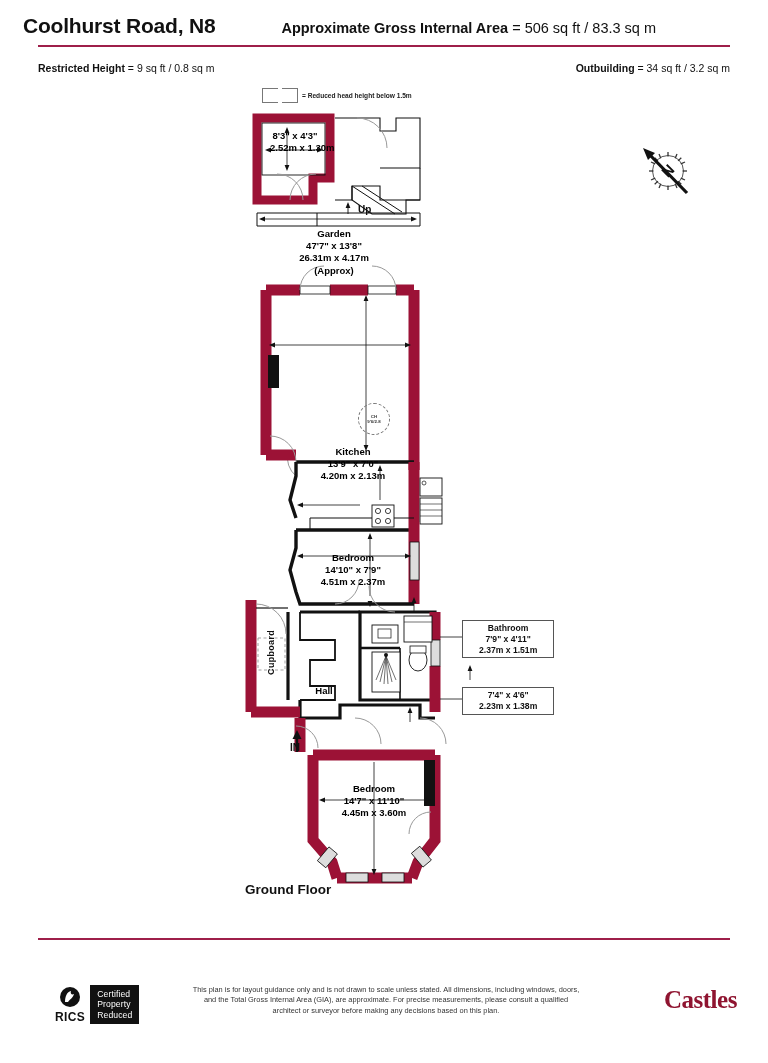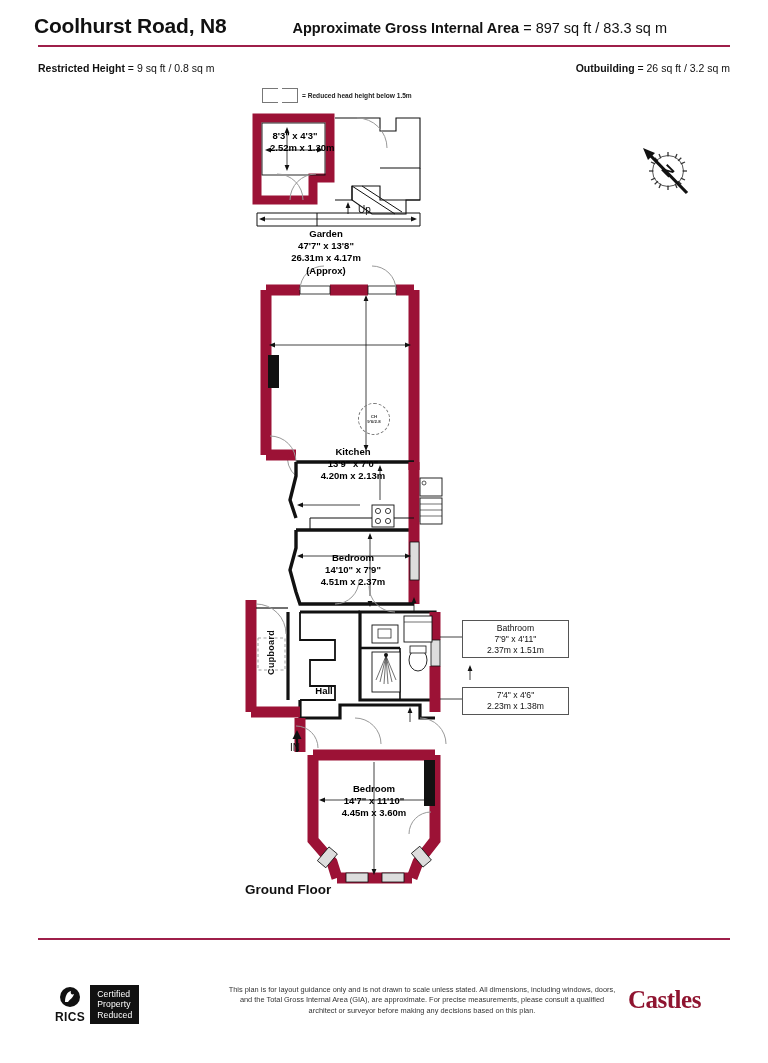--- a/index.html
+++ b/index.html
@@ -7,21 +7,21 @@
     width:768px;height:1063px;
     background:#ffffff;
     font-family:"Liberation Sans", sans-serif;
     color:#111;
     position:relative;
     overflow:hidden;
   }
   .page{position:relative;width:768px;height:1063px;}
 
   
-  .hdr-row{position:absolute;left:34px;top:14px;width:692px;display:flex;align-items:baseline;}
+  .hdr-row{position:absolute;left:23px;top:14px;width:692px;display:flex;align-items:baseline;}
   .hdr-title{font-size:21px;font-weight:bold;letter-spacing:-.2px;white-space:nowrap;}
   .hdr-area{margin-left:46px;font-size:14.5px;white-space:nowrap;}
   .hdr-area b{font-weight:bold;margin-left:20px;}
   .rule{position:absolute;left:38px;width:692px;height:2px;background:#9e1f4a;}
   .rule-top{top:45px;}
   .rule-bot{top:938px;}
 
   .sub-row{position:absolute;left:38px;top:62px;width:692px;display:flex;justify-content:space-between;font-size:10.5px;}
   .sub-row b{font-weight:bold;}
 
@@ -35,64 +35,64 @@
   
   .compass{position:absolute;left:630px;top:140px;width:70px;height:65px;}
 
   
   .plan{position:absolute;left:0;top:0;width:768px;height:1063px;}
 
   
   .rlabel{position:absolute;text-align:center;font-size:9.5px;font-weight:bold;line-height:12.2px;color:#000;white-space:nowrap;}
   .rlabel .nm{font-size:9.6px;}
 
-  .callout{position:absolute;border:1px solid #555;background:#fff;padding:2px 24px;text-align:center;
-           font-size:8.6px;font-weight:normal;line-height:10.8px;white-space:nowrap;}
+  .callout{position:absolute;border:1px solid #555;background:#fff;padding:2px 16px;text-align:center;
+           font-size:8.6px;font-weight:bold;line-height:10.8px;white-space:nowrap;}
 
   .vlabel{position:absolute;font-size:9px;font-weight:bold;writing-mode:vertical-rl;transform:rotate(180deg);letter-spacing:.3px;}
 
   .chmark{position:absolute;width:30px;height:30px;border:1px dashed #777;border-radius:50%;
           display:flex;flex-direction:column;align-items:center;justify-content:center;
           font-size:4.4px;font-weight:bold;line-height:5.4px;color:#333;}
 
-  .inlbl{position:absolute;font-size:10px;font-weight:normal;}
+  .inlbl{position:absolute;font-size:10px;font-weight:bold;}
 
   .floorlbl{position:absolute;left:245px;top:882px;font-size:13.5px;font-weight:bold;}
   .rics{position:absolute;left:55px;top:985px;display:flex;align-items:center;gap:5px;}
   .rics-mark{display:flex;flex-direction:column;align-items:center;}
   .rics-word{font-size:12px;font-weight:bold;letter-spacing:.4px;margin-top:0;}
   .cpm{background:#111;color:#fff;font-size:8.6px;font-weight:normal;line-height:10.4px;
        padding:4px 7px;letter-spacing:.1px;}
   .disc{position:absolute;left:190px;top:985px;width:392px;text-align:center;
-        font-size:7.4px;line-height:10.4px;color:#333;margin-left:36px;}
-  .castles{position:absolute;left:628px;top:986px;font-family:"Liberation Serif", serif;
+        font-size:7.4px;line-height:10.4px;color:#333;}
+  .castles{position:absolute;left:664px;top:986px;font-family:"Liberation Serif", serif;
            font-size:25px;font-weight:bold;color:#8f1430;letter-spacing:-.5px;}
 </style>
 </head>
 <body>
 
 <div class="page">
 
   <div class="hdr-row">
     <div class="hdr-title">Coolhurst Road, N8</div>
     <div class="hdr-area">
       <b>Approximate Gross Internal Area</b>
-      <span>= 897 sq ft / 83.3 sq m</span>
+      <span>= 506 sq ft / 83.3 sq m</span>
     </div>
   </div>
   <div class="rule rule-top"></div>
 
   <div class="sub-row">
     <div>
       <b>Restricted Height</b>
       <span>= 9 sq ft / 0.8 sq m</span>
     </div>
     <div>
       <b>Outbuilding</b>
-      <span>= 26 sq ft / 3.2 sq m</span>
+      <span>= 34 sq ft / 3.2 sq m</span>
     </div>
   </div>
 
   <div class="legend">
     <div class="legend-swatch">
       <div class="gap"></div>
     </div>
     <div class="legend-txt">= Reduced head height below 1.5m</div>
   </div>
 
@@ -331,21 +331,21 @@
     </g>
   </svg>
 
   <div class="rlabel" style="left:270px;top:130px;width:50px;">
     <div>8'3" x 4'3"</div>
     <div>2.52m x 1.30m</div>
   </div>
 
   <div class="inlbl" style="left:358px;top:204px;">Up</div>
 
-  <div class="rlabel" style="left:276px;top:228px;width:100px;">
+  <div class="rlabel" style="left:284px;top:228px;width:100px;">
     <div class="nm">Garden</div>
     <div>47'7" x 13'8"</div>
     <div>26.31m x 4.17m</div>
     <div>(Approx)</div>
   </div>
 
 
   <div class="chmark" style="left:358px;top:403px;">
     <span>CH</span>
     <span>9'6/2.8</span>

